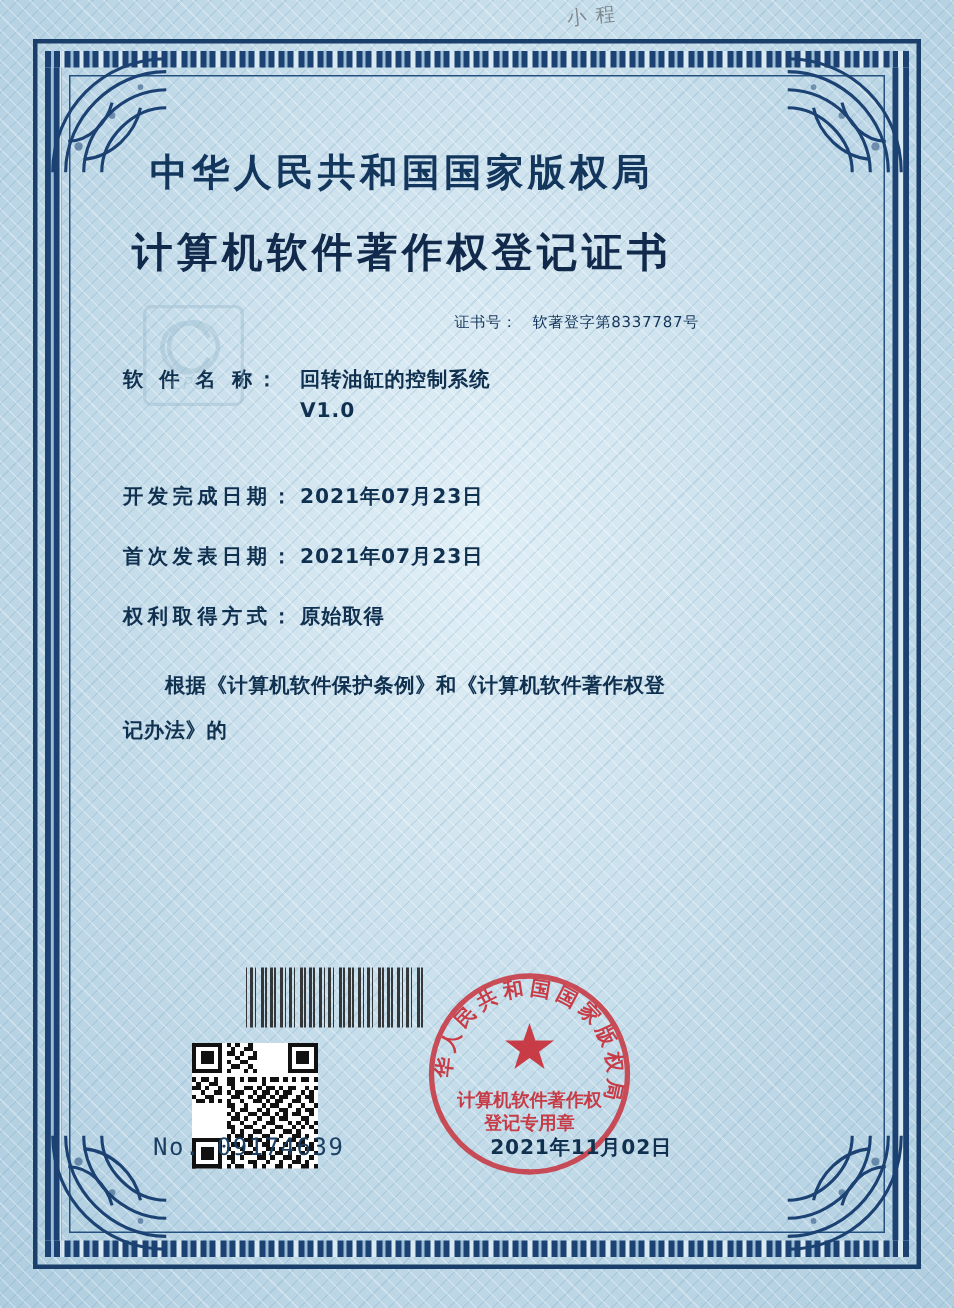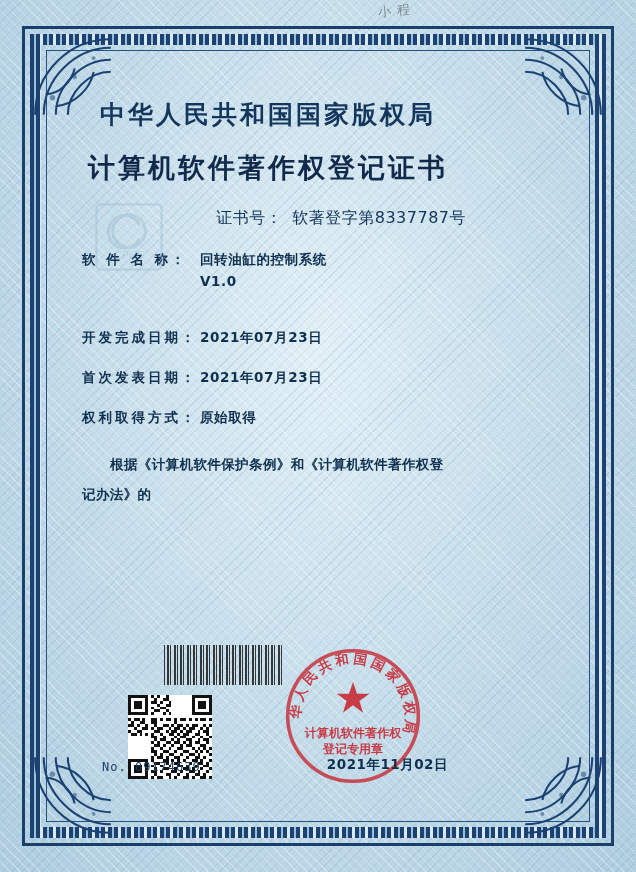--- a/index.html
+++ b/index.html
@@ -115,21 +115,21 @@
     font-size: 27px;
     font-weight: bold;
     color: #11294a;
     letter-spacing: 3px;
   }
 
   .cert-no {
     margin-top: 22px;
     padding-right: 24px;
     text-align: right;
-    font-size: 16px;
+    font-size: 10px;
     color: #123459;
     letter-spacing: .5px;
   }
   .cert-no .label { margin-right: 10px; }
 
   
   .emblem {
     position: absolute;
     left: 46px;
     top: 150px;
@@ -223,21 +223,21 @@
     left: 0;
     right: 0;
     bottom: 48px;
     height: 20px;
   }
   .serial {
     position: absolute;
     left: 56px;
     bottom: 0;
     font-family: "DejaVu Sans Mono", "Liberation Mono", monospace;
-    font-size: 12px;
+    font-size: 16px;
     color: #1b3e63;
     letter-spacing: 1px;
   }
   .issue-date {
     position: absolute;
     right: 42px;
     bottom: 0;
     font-size: 13.5px;
     font-weight: bold;
     color: #10304f;

